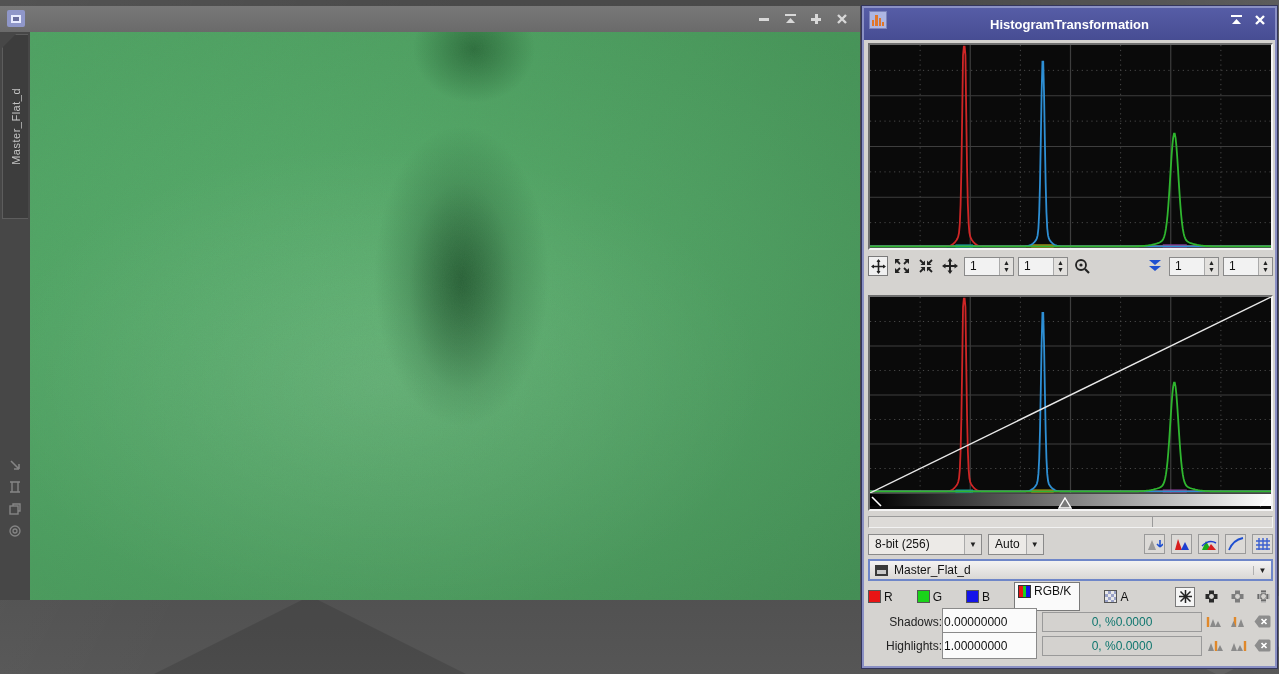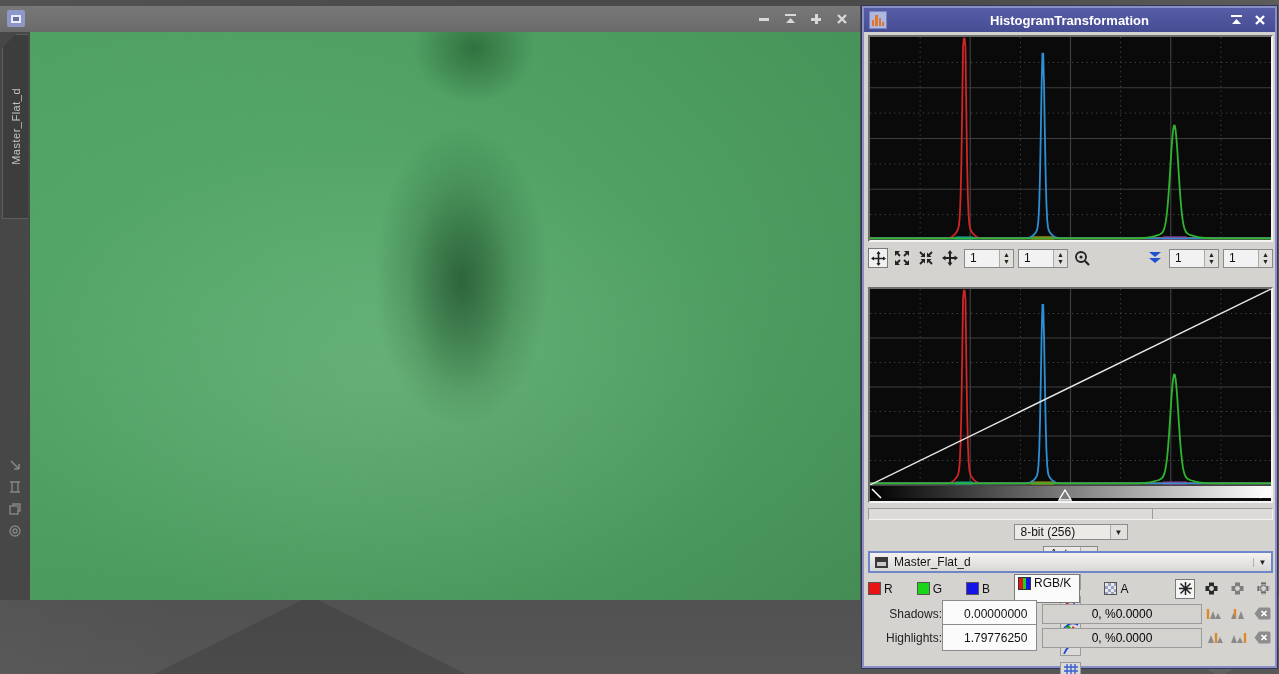--- a/index.html
+++ b/index.html
@@ -54,21 +54,21 @@
       radial-gradient(ellipse 70px 140px at 52% 45%, rgba(10,50,20,0.30), rgba(10,50,20,0) 75%),
       radial-gradient(ellipse 55% 50% at 42% 62%, rgba(255,255,255,0.10), rgba(255,255,255,0) 85%),
       radial-gradient(ellipse 70% 65% at 50% 50%, rgba(255,255,255,0.05), rgba(0,0,0,0.10) 100%),
       linear-gradient(125deg, #58b76f, #4fa964 55%, #4a9f5e);
   }
   .iw-noise { position:absolute; inset:0; opacity:0.55; }
 
   
   .panel { position:absolute; left:862px; top:6px; width:415px; height:662px;
     background:#d5d3d0; border:2px solid #8a90c4; box-shadow:0 0 0 1px #33355a; }
-  .p-titlebar { position:relative; height:24px; background:linear-gradient(180deg,#565da6,#474d93);
+  .p-titlebar { position:relative; height:32px; background:linear-gradient(180deg,#565da6,#474d93);
     display:flex; align-items:center; }
   .p-icon { position:absolute; left:5px; top:3px; width:18px; height:18px; background:#aeb6e2;
     border:1px solid #7d84bb; display:flex; align-items:flex-end; justify-content:center; gap:1px; padding:2px; }
   .p-icon i { display:block; background:#e0762a; width:3px; }
   .p-title { flex:1; text-align:center; font-size:13px; font-weight:bold; color:#ffffff; }
   .p-buttons { position:absolute; right:8px; top:0; height:24px; display:flex; gap:10px; align-items:center; }
   .p-btn { width:14px; height:14px; display:flex; align-items:center; justify-content:center; cursor:pointer; }
 
   .p-body { position:relative; height:634px; }
 
@@ -94,21 +94,21 @@
   .spin-val { width:34px; font-size:12px; color:#111; padding-left:5px; }
   .spin-arrows { width:14px; height:100%; display:flex; flex-direction:column; align-items:center;
     justify-content:center; border-left:1px solid #aaa; background:#e2e0dd; cursor:pointer; }
   .spin-arrows span { font-size:7px; line-height:7px; color:#222; }
 
   .readout-strip { position:absolute; top:476px; left:4px; width:405px; height:12px;
     background:#dddbd8; border:1px solid #9a9a9a; border-bottom-color:#f2f2f2; border-right-color:#f2f2f2; }
   .readout-strip .divider { position:absolute; left:283px; top:0; width:1px; height:100%; background:#9a9a9a; }
 
   .row { position:absolute; left:4px; width:405px; display:flex; align-items:center; }
-  .row-selects { top:492px; height:24px; gap:6px;flex-direction:column; }
+  .row-selects { top:492px; height:24px; gap:6px; }
   .combo { display:flex; height:21px; background:#eceae7; border:1px solid #8a8a8a; align-items:center; cursor:pointer; }
   .combo-label { font-size:12px; color:#111; padding:0 6px; }
   .combo-arrowbox { width:17px; height:100%; border-left:1px solid #aaa; background:#e2e0dd;
     display:flex; align-items:center; justify-content:center; }
   .combo-arrowbox span { font-size:8px; color:#222; }
   .combo-res .combo-label { width:95px; }
   .icon-btn { width:21px; height:20px; background:#dcdad7; border:1px solid #9a9a9a;
     display:flex; align-items:center; justify-content:center; cursor:pointer; }
   .row-selects .spacer { flex:1; }
 
@@ -129,23 +129,23 @@
   .sw-rgbk { width:13px; height:13px; border:1px solid #333; display:flex; }
   .sw-rgbk i { flex:1; } .sw-rgbk i:nth-child(1){background:#e81414;} .sw-rgbk i:nth-child(2){background:#1ad41a;} .sw-rgbk i:nth-child(3){background:#1414e8;}
   .chan-spacer { flex:1; }
   .mode-btn { width:20px; height:20px; display:flex; align-items:center; justify-content:center; margin-left:6px; cursor:pointer; }
   .mode-btn.toggled { background:#f5f5f5; border:1px solid #7a7a7a; }
 
   .row-param { height:23px; font-size:12px; color:#222; }
   .rp-shadows { top:570px; } .rp-highlights { top:594px; } .rp-midtones { top:618px; }
   .rp-label { width:74px; text-align:right; }
   .rp-input { width:95px; height:27px; background:#fbfbfb; border:1px solid #8a8a8a;
-    font-size:12px; color:#111; display:flex; align-items:center; padding-left:21px; }
+    font-size:12px; color:#111; display:flex; align-items:center; padding-left:1px; }
   .rp-readout { width:160px; height:20px; margin-left:5px; background:#d4d2cf; border:1px solid #9a9a9a;
-    display:flex; align-items:center; justify-content:center; color:#000000; }
+    display:flex; align-items:center; justify-content:center; color:#0f766e; }
   .rp-icons { flex:1; display:flex; justify-content:flex-end; align-items:center; gap:7px; padding-right:2px; }
   .clip-icon, .clear-icon { cursor:pointer; display:flex; }
   .autoclip-btn { height:21px; background:linear-gradient(180deg,#f0efee,#d8d6d3); border:1px solid #8a8a8a;
     font-size:12px; color:#111; padding:0 12px; display:flex; align-items:center; cursor:pointer; margin-left:8px; }
   .rp-midtones .rp-icons { gap:9px; }
 </style>
 </head>
 <body>
 
 <div class="root">
@@ -523,21 +523,21 @@
             <svg width="17" height="13">
                 <path d="M5 0.5 H15 A1.5 1.5 0 0 1 16.5 2 V11 A1.5 1.5 0 0 1 15 12.5 H5 L0.5 6.5 Z" fill="#8d8d8d"></path>
                 <path d="M7.5 4 L12.5 9 M12.5 4 L7.5 9" stroke="#fff" stroke-width="1.7"></path>
               </svg>
           </span>
         </span>
       </div>
 
       <div class="row row-param rp-highlights">
         <span class="rp-label">Highlights:</span>
-        <span class="rp-input">1.79776250</span>
+        <span class="rp-input">1.00000000</span>
         <span class="rp-readout">0, %0.0000</span>
         <span class="rp-icons">
           <span class="clip-icon">
             <svg width="17" height="15">
                 <polygon points="2,13 5,5 8,13" fill="#8a8a8a"></polygon>
                 <path d="M10 13 V3" stroke="#e0882a" stroke-width="2.4"></path>
                 <polygon points="11,13 14,7 17,13" fill="#8a8a8a"></polygon>
               </svg>
           </span>
           <span class="clip-icon">

